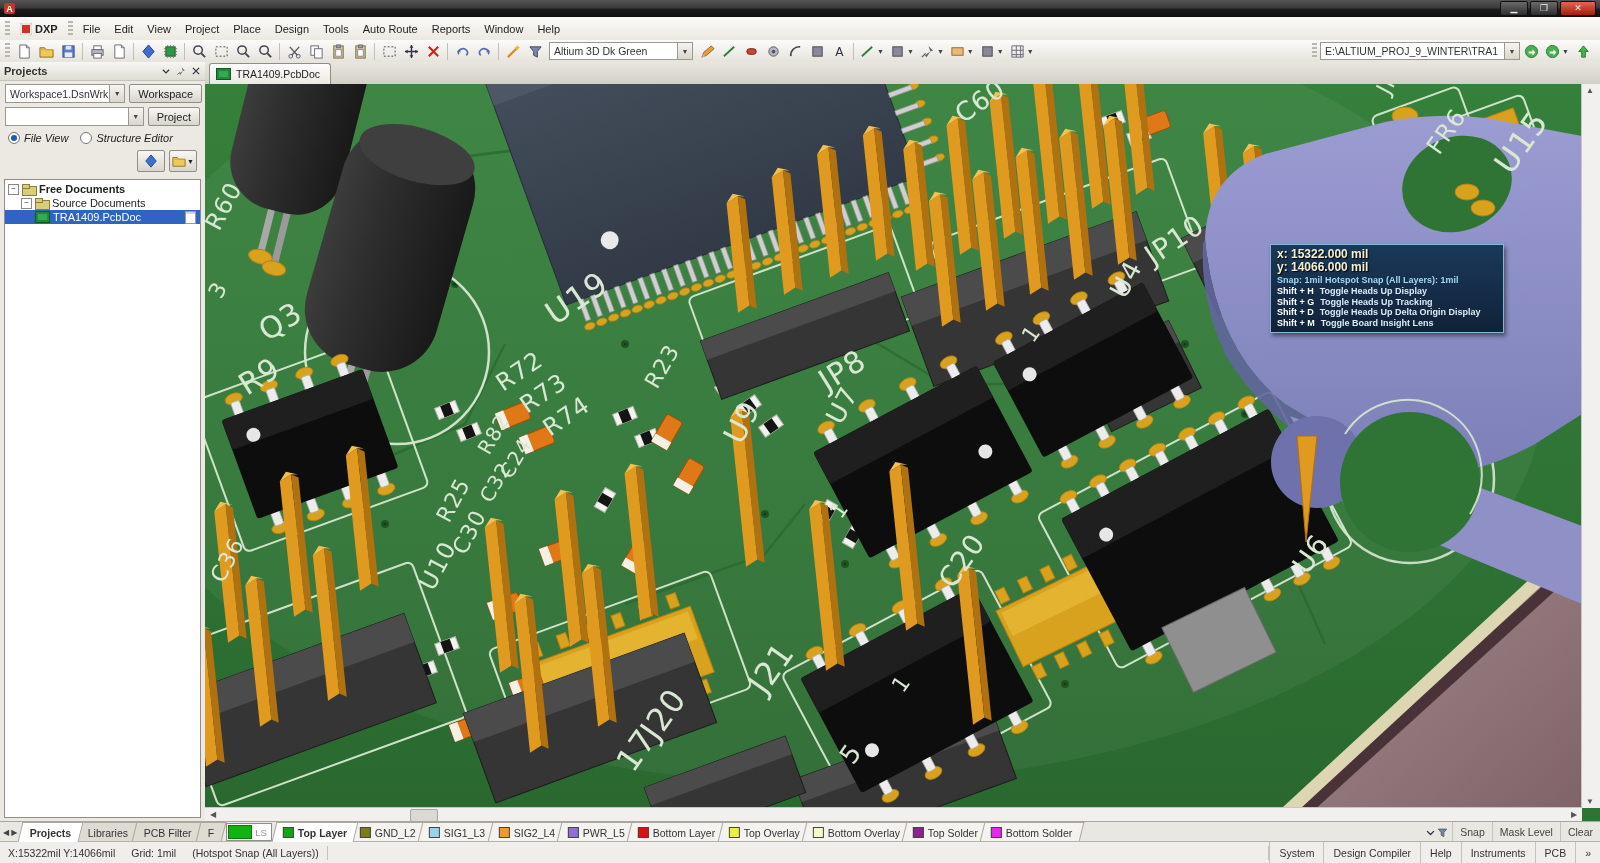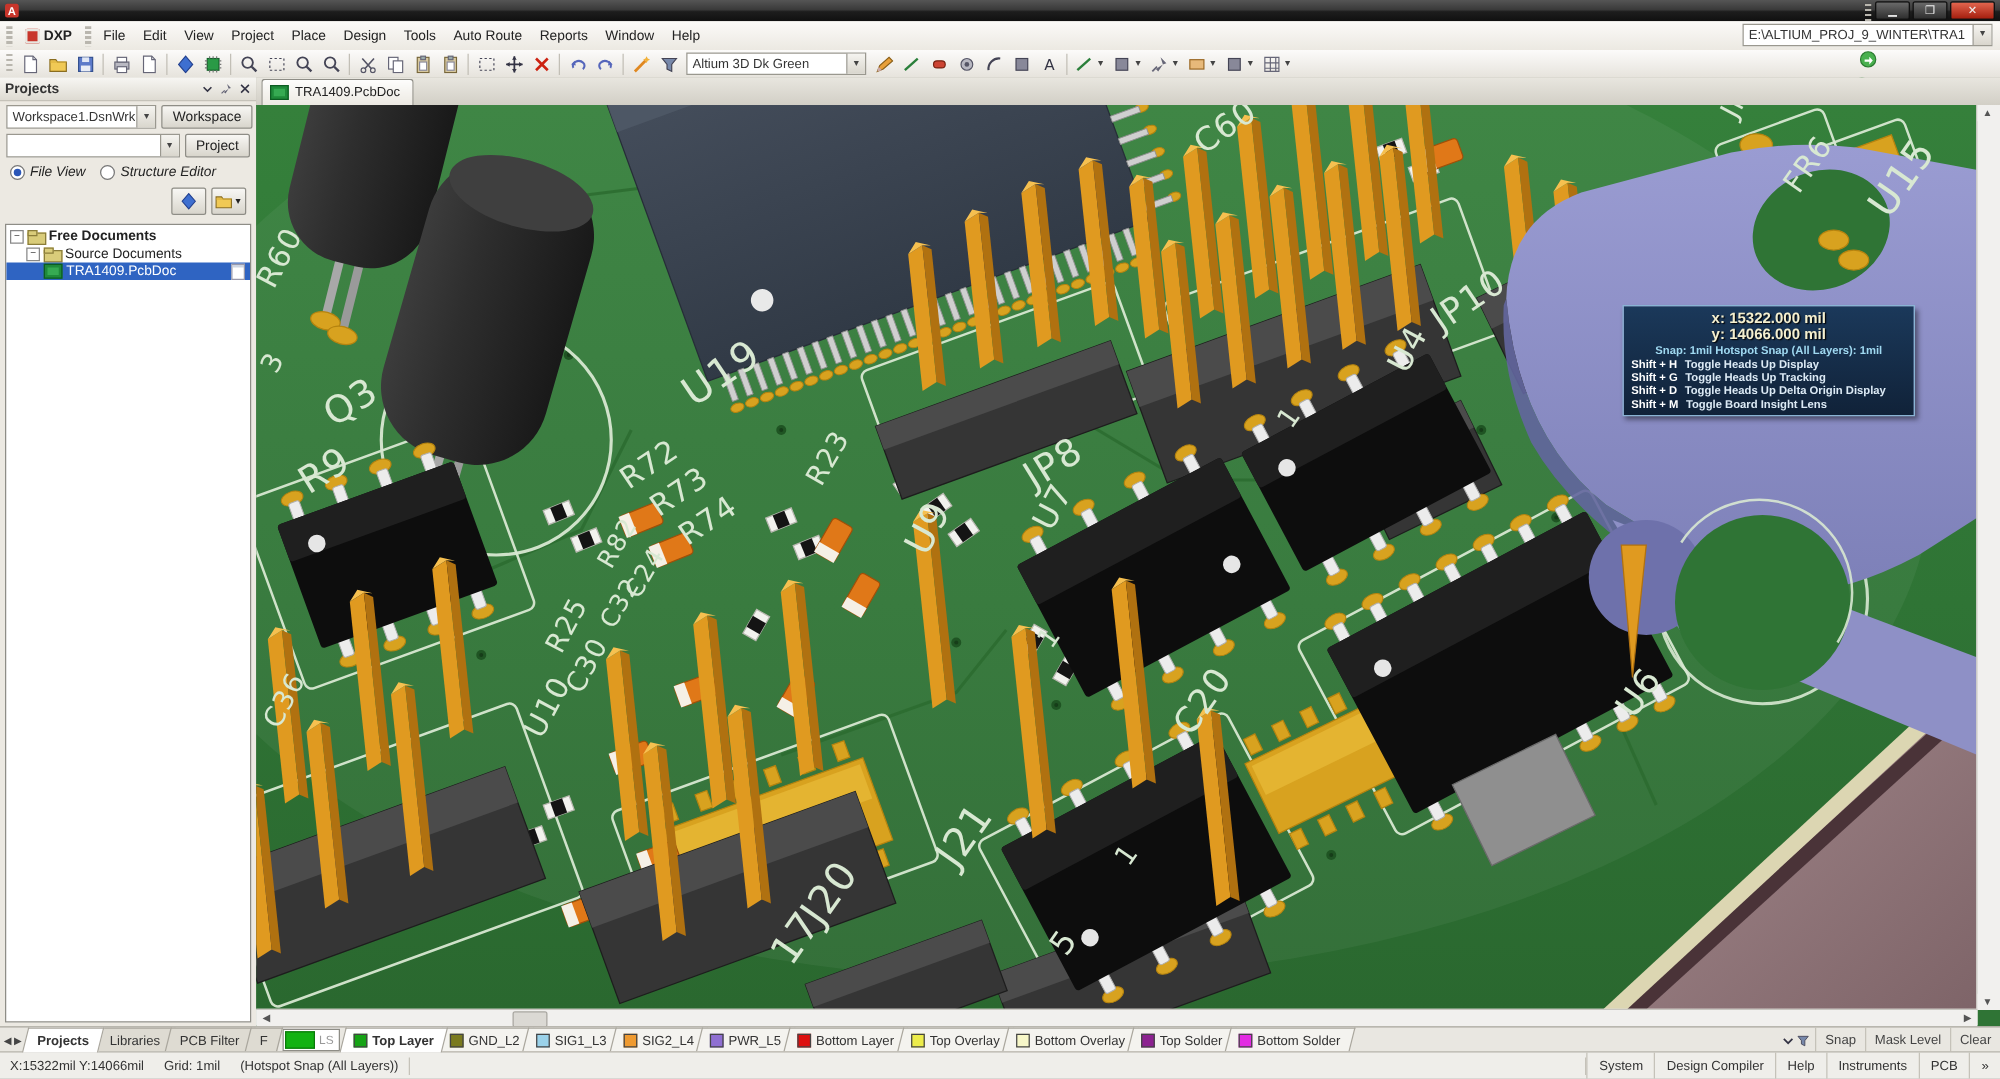--- a/index.html
+++ b/index.html
@@ -36,21 +36,21 @@
     display:flex;align-items:center;justify-content:center;font-size:7px;color:#444;}
   .mbtn{width:18px;height:18px;display:inline-flex;align-items:center;justify-content:center;}
   
   .toolbar{position:absolute;left:0;top:40px;right:0;height:22px;
     background:linear-gradient(#fcfbfa,#e6e3dc);border-bottom:1px solid #b8b5ac;
     display:flex;align-items:center;padding:0 2px;white-space:nowrap;}
   .tbtn{width:20px;height:19px;display:inline-flex;align-items:center;justify-content:center;border:1px solid transparent;border-radius:2px;}
   .tbtn svg{width:15px;height:15px;}
   .tsep{width:1px;height:17px;background:#c2bfb6;margin:0 3px;}
   .tb-combo{width:122px;margin:0 3px;}
-  .tb-right{margin-left:auto;display:flex;align-items:center;padding-right:4px;flex-direction:column;}
+  .tb-right{margin-left:auto;display:flex;align-items:center;padding-right:4px;}
   .ddbtn{display:inline-flex;align-items:center;height:19px;padding:0 2px;border:1px solid transparent;border-radius:2px;}
   .ddbtn .car{font-size:7px;color:#444;margin-left:2px;}
   .path-combo{width:178px;}
   
   .main{position:absolute;left:0;top:62px;right:0;bottom:41px;}
   
   .leftpanel{position:absolute;left:0;top:0;width:205px;bottom:0;background:#ece9e2;border-right:1px solid #b5b2a9;}
   .lp-head{height:18px;display:flex;align-items:center;padding:0 4px;
     background:linear-gradient(#f7f6f3,#dedbd2);border-bottom:1px solid #c5c2b9;}
   .lp-title{font-weight:bold;color:#333;}
@@ -88,24 +88,24 @@
     border-radius:3px 3px 0 0;font-size:10.5px;color:#222;}
   .viewport{position:absolute;left:0;top:22px;right:0;bottom:0;background:#2f7435;}
   #pcb-svg{position:absolute;left:0;top:0;width:1377px;height:724px;display:block;}
   
   .vscroll{position:absolute;right:0;top:0;width:18px;bottom:14px;background:#f1f0ee;border-left:1px solid #c8c6c0;}
   .hscroll{position:absolute;left:0;bottom:0;right:18px;height:14px;background:#f1f0ee;border-top:1px solid #c8c6c0;}
   .sarrow{position:absolute;width:16px;height:13px;display:flex;align-items:center;justify-content:center;
     color:#555;font-size:8px;background:#f1f0ee;}
   .thumb{position:absolute;background:#dbd9d4;border:1px solid #a8a6a0;border-radius:2px;}
   
-  .hud{position:absolute;left:1093px;top:160px;width:220px;
+  .hud{position:absolute;left:1065px;top:160px;width:220px;
     background:linear-gradient(rgba(18,50,82,.93),rgba(7,26,46,.93));
     border:1px solid #8ab4d4;box-shadow:2px 3px 4px rgba(0,0,0,.45);
-    padding:3px 6px 4px;color:#eaf3fb;text-align:center;}
+    padding:3px 6px 4px;color:#eaf3fb;}
   .hud .big{font-size:12px;font-weight:bold;color:#f4efcf;text-shadow:1px 1px 1px #000;line-height:13px;}
   .hud .snap{font-size:9px;font-weight:bold;color:#9fd8f0;line-height:11px;margin-top:1px;}
   .hud .sc{font-size:9px;font-weight:bold;line-height:10.5px;display:flex;gap:6px;}
   .hud .sc .k{color:#fff;white-space:nowrap;}
   .hud .sc .a{color:#dcEAf5;}
   
   .bottomstrip{position:absolute;left:0;right:0;bottom:21px;height:20px;background:#e9e7e1;
     border-top:1px solid #a9a69d;display:flex;align-items:stretch;font-size:10.5px;white-space:nowrap;}
   .bs-nav{display:flex;align-items:center;gap:2px;padding:0 3px;color:#444;font-size:8px;}
   .ptab{display:flex;align-items:center;padding:0 9px;border:1px solid #a9a69d;border-bottom:none;

